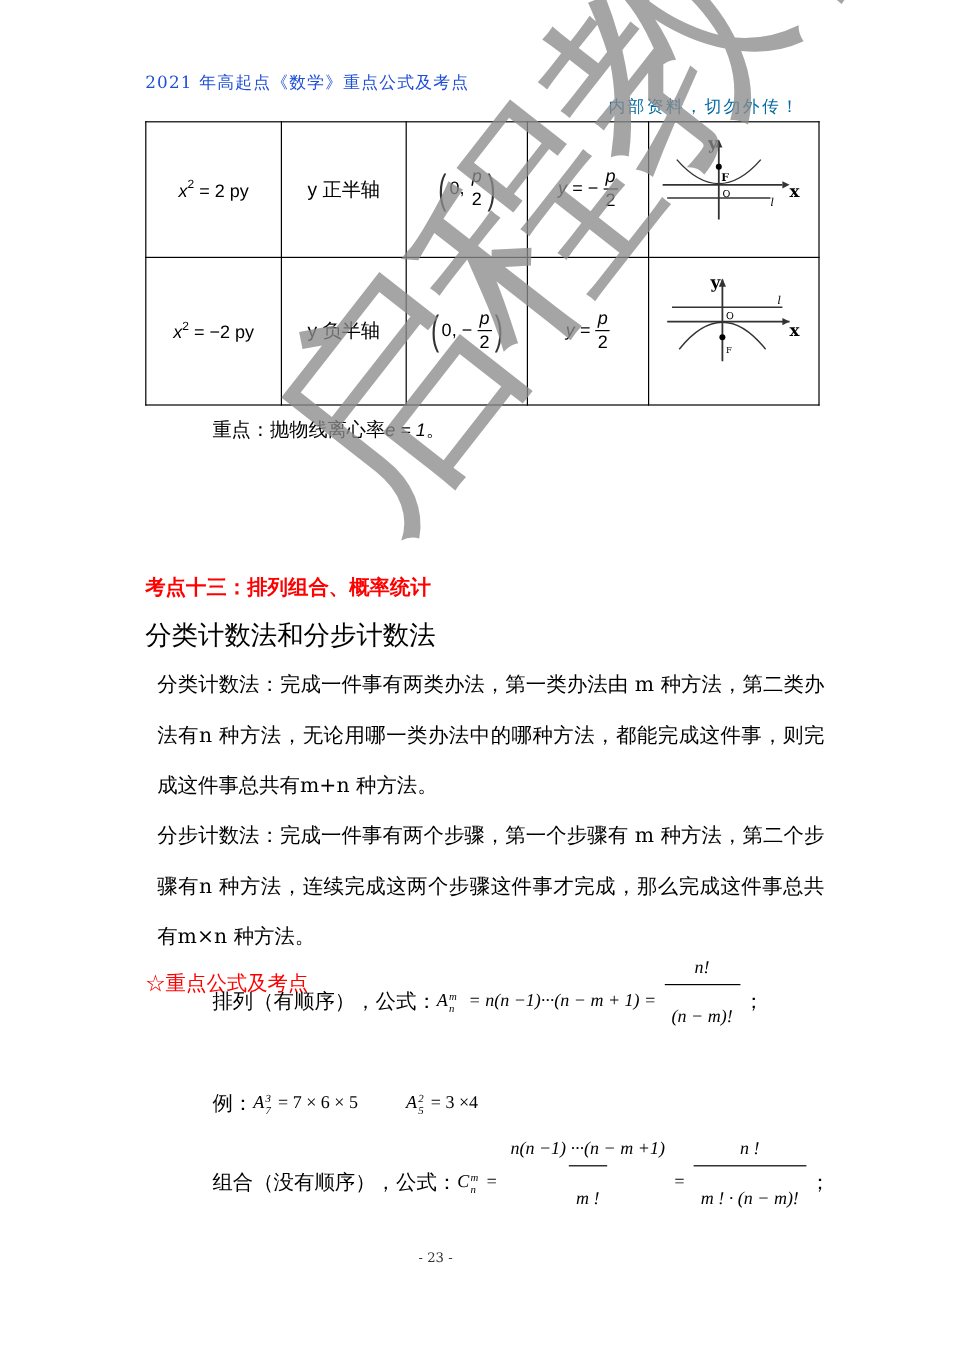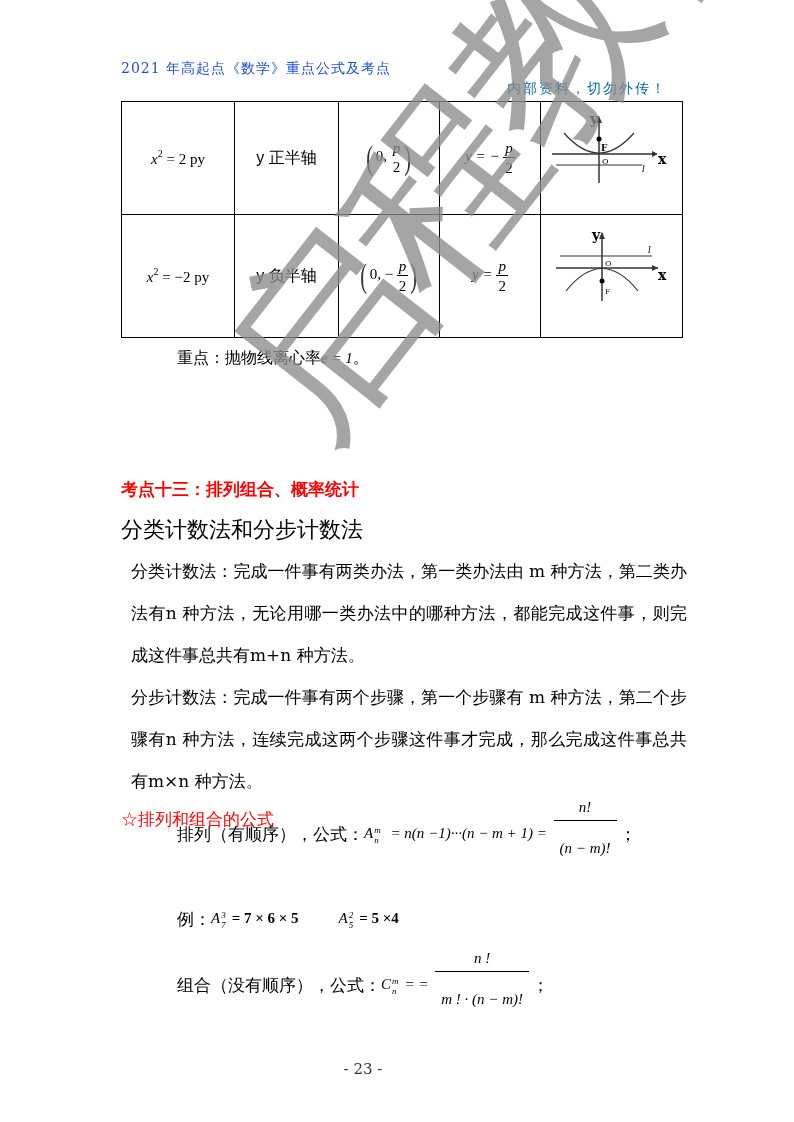--- a/index.html
+++ b/index.html
@@ -8,21 +8,21 @@
   .page { position: absolute; left: 0; top: 0; width: 794px; height: 1122px; }
 
   .hdr-left { position: absolute; left: 121px; top: 60px; font-size: 14px; letter-spacing: 1px; color: #1d4ed8; }
   .hdr-right { position: absolute; right: 127px; top: 80px; font-size: 14px; letter-spacing: 2px; color: #0369a1; }
 
   table.para { position: absolute; left: 121px; top: 101px; border-collapse: collapse; }
   table.para td { border: 1.5px solid #000; text-align: center; vertical-align: middle; padding: 0; }
   .c1 { width: 112px; } .c2 { width: 103px; } .c3 { width: 100px; } .c4 { width: 100px; } .c5 { width: 141px; }
   tr.r1 td { height: 112px; } tr.r2 td { height: 122px; }
 
-  .math { font-family: Liberation Serif, serif; font-style: italic; font-size: 15px; }
+  .math { font-family: Liberation Sans, sans-serif; font-style: italic; font-size: 15px; }
   .math .up { font-style: normal; font-size: 10px; vertical-align: 7px; }
   .axis-label { font-family: "Liberation Sans", sans-serif; font-size: 16px; }
   .axis-label .cn { font-family: "DejaVu Serif", serif; }
 
   .frac { display: inline-flex; flex-direction: column; align-items: center; vertical-align: middle; }
   .frac .num { padding: 0 2px; line-height: 18px; }
   .frac .den { border-top: 1px solid #000; padding: 0 2px; line-height: 20px; font-style: normal; }
   .paren { font-style: normal; font-size: 34px; font-weight: 100; vertical-align: middle; color: #333; transform: scaleX(0.6); display: inline-block; }
 
   .graph svg { display: block; margin: 0 auto; }
@@ -34,27 +34,27 @@
   .para-text { position: absolute; left: 131px; width: 556px; font-size: 17px; line-height: 42px; text-align: justify; }
   .p1 { top: 550px; }
   .p2 { top: 676px; }
   .star-title { position: absolute; left: 121px; top: 808px; font-size: 17px; color: #ff0000; }
 
   .formula-line { position: absolute; left: 177px; font-size: 17px; display: flex; align-items: center; }
   .f1 { top: 794px; }
   .f2 { top: 908px; }
   .f3 { top: 945px; }
   .fm { font-family: "Liberation Serif", serif; font-style: italic; font-size: 15px; }
-  .fm .n { font-style: normal; font-weight: bold; }
+  .fm .n { font-style: normal; }
   .sub-sup { display: inline-flex; flex-direction: column; font-size: 9px; line-height: 10px; vertical-align: middle; margin: 0 6px 0 1px; }
   .frac2 { display: inline-flex; flex-direction: column; align-items: center; vertical-align: middle; margin: 0 3px; }
   .frac2 .num { line-height: 26px; padding: 0 4px; }
   .frac2 .den { border-top: 1px solid #000; line-height: 26px; padding: 14px 6px; }
 
-  .footer { position: absolute; left: 0; width: 726px; top: 1042px; text-align: center; font-size: 15px; color: #333; margin-top: 18px; }
+  .footer { position: absolute; left: 0; width: 726px; top: 1042px; text-align: center; font-size: 11px; color: #333; }
 
   .watermark { position: absolute; left: 170px; top: 330px; width: 700px; height: 300px;
                transform: rotate(-52deg); transform-origin: 0 0;
                font-family: "DejaVu Serif", serif; font-size: 190px; color: rgba(140,140,140,0.78);
                letter-spacing: -8px; white-space: nowrap; pointer-events: none; }
 </style>
 </head>
 <body>
 
 <div class="page">
@@ -142,21 +142,21 @@
   <div class="keynote">
     <span>重点：抛物线离心率</span><span class="math">e = 1</span><span>。</span>
   </div>
 
   <div class="sec-title">考点十三：排列组合、概率统计</div>
   <div class="sub">分类计数法和分步计数法</div>
 
   <div class="para-text p1">分类计数法：完成一件事有两类办法，第一类办法由 m 种方法，第二类办法有n 种方法，无论用哪一类办法中的哪种方法，都能完成这件事，则完成这件事总共有m+n 种方法。</div>
   <div class="para-text p2">分步计数法：完成一件事有两个步骤，第一个步骤有 m 种方法，第二个步骤有n 种方法，连续完成这两个步骤这件事才完成，那么完成这件事总共有m×n 种方法。</div>
 
-  <div class="star-title">☆排列和组合的公式</div>
+  <div class="star-title">☆重点公式及考点</div>
 
   <div class="formula-line f1">
     <span>排列（有顺序），公式：</span>
     <span class="fm">
       <span>A</span><span class="sub-sup">
           <span>m</span>
           <span>n</span>
         </span>
       <span>= n(n −1)···(n − m + 1) =</span>
       <span class="frac2">
@@ -173,32 +173,35 @@
       <span>A</span><span class="sub-sup">
           <span>3</span>
           <span>7</span>
         </span><span class="n">= 7 × 6 × 5</span>
     </span>
     <span style="display:inline-block;width:40px"></span>
     <span class="fm">
       <span>A</span><span class="sub-sup">
           <span>2</span>
           <span>5</span>
-        </span><span class="n">= 5 ×4</span>
+        </span><span class="n">= 3 ×4</span>
     </span>
   </div>
 
   <div class="formula-line f3">
     <span>组合（没有顺序），公式：</span>
     <span class="fm">
       <span>C</span><span class="sub-sup">
           <span>m</span>
           <span>n</span>
         </span>=
-      =
+      <span class="frac2">
+          <span class="num">n(n −1) ···(n − m +1)</span>
+          <span class="den">m !</span>
+        </span>=
       <span class="frac2">
           <span class="num">n !</span>
           <span class="den">m ! · (n − m)!</span>
         </span>
     </span>
     <span>；</span>
   </div>
 
   <div class="footer">- 23 -</div>
 

